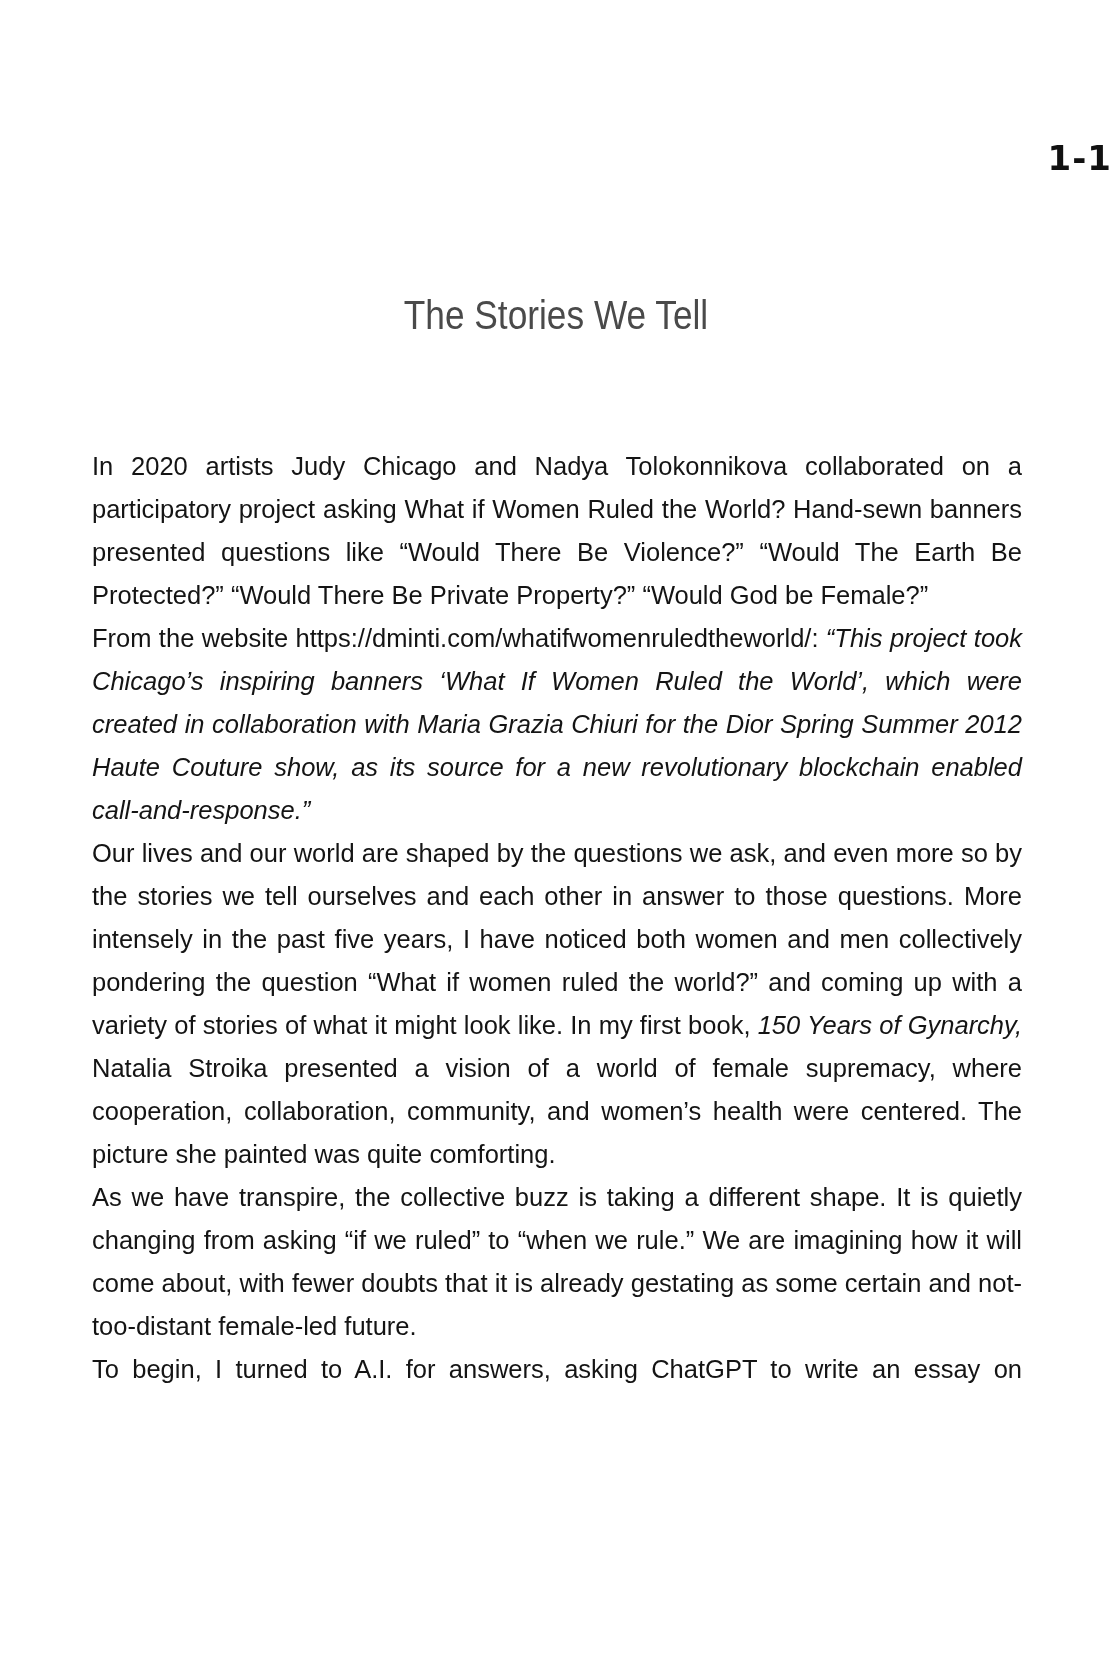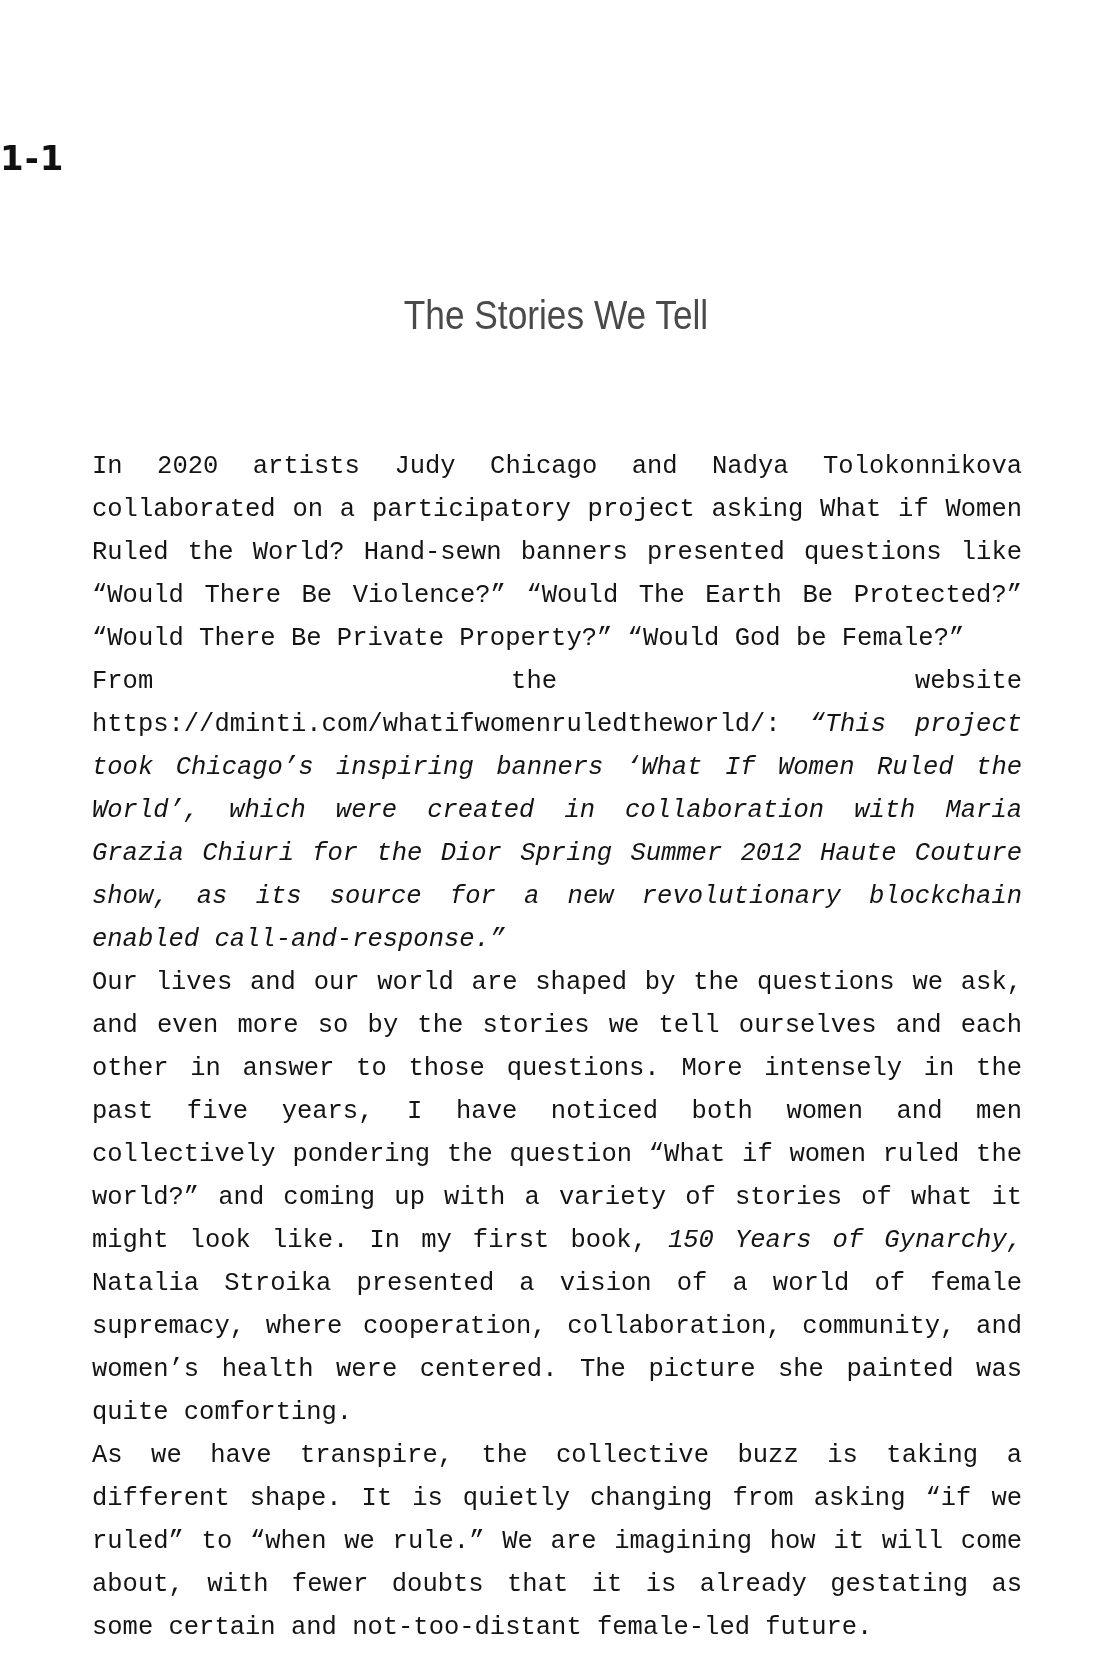--- a/index.html
+++ b/index.html
@@ -11,21 +11,21 @@
     width: 1112px;
     height: 1667px;
     position: relative;
     overflow: hidden;
   }
   .chapter-number {
     position: absolute;
     top: 138px;
     left: 0;
     width: 1112px;
-    text-align: left;
+    text-align: right;
     font-family: "DejaVu Sans", sans-serif;
     font-weight: bold;
     font-size: 34px;
     color: #111111;
     margin: 0;
     letter-spacing: 1px;
   }
   .chapter-title {
     position: absolute;
     top: 292px;
@@ -38,21 +38,21 @@
     color: #4a4a4a;
     margin: 0;
     transform: scaleX(0.86);
     transform-origin: center;
   }
   .body-text {
     position: absolute;
     top: 445px;
     left: 92px;
     width: 930px;
-    font-family: Liberation Mono, monospace;
+    font-family: Liberation Sans, sans-serif;
     font-size: 25.5px;
     line-height: 43px;
     color: #141414;
     text-align: justify;
   }
   .body-text p {
     margin: 0;
     padding: 0;
   }
   .body-text em {
@@ -63,13 +63,14 @@
 <body>
 
 <h1 class="chapter-number">1-1</h1>
 <h2 class="chapter-title">The Stories We Tell</h2>
 
 <div class="body-text">
   <p>In 2020 artists Judy Chicago and Nadya Tolokonnikova collaborated on a participatory project asking What if Women Ruled the World? Hand-sewn banners presented questions like “Would There Be Violence?” “Would The Earth Be Protected?” “Would There Be Private Property?” “Would God be Female?”</p>
   <p><span>From the website https://dminti.com/whatifwomenruledtheworld/: </span><em>“This project took Chicago’s inspiring banners ‘What If Women Ruled the World’, which were created in collaboration with Maria Grazia Chiuri for the Dior Spring Summer 2012 Haute Couture show, as its source for a new revolutionary blockchain enabled call-and-response.”</em></p>
   <p><span>Our lives and our world are shaped by the questions we ask, and even more so by the stories we tell ourselves and each other in answer to those questions. More intensely in the past five years, I have noticed both women and men collectively pondering the question “What if women ruled the world?” and coming up with a variety of stories of what it might look like. In my first book, </span><em>150 Years of Gynarchy,</em><span> Natalia Stroika presented a vision of a world of female supremacy, where cooperation, collaboration, community, and women’s health were centered. The picture she painted was quite comforting.</span></p>
   <p>As we have transpire, the collective buzz is taking a different shape. It is quietly changing from asking “if we ruled” to “when we rule.” We are imagining how it will come about, with fewer doubts that it is already gestating as some certain and not-too-distant female-led future.</p>
+  <p style="text-align-last: justify;">To begin, I turned to A.I. for answers, asking ChatGPT to write an essay on</p>
 </div>
 
 </body></html>

